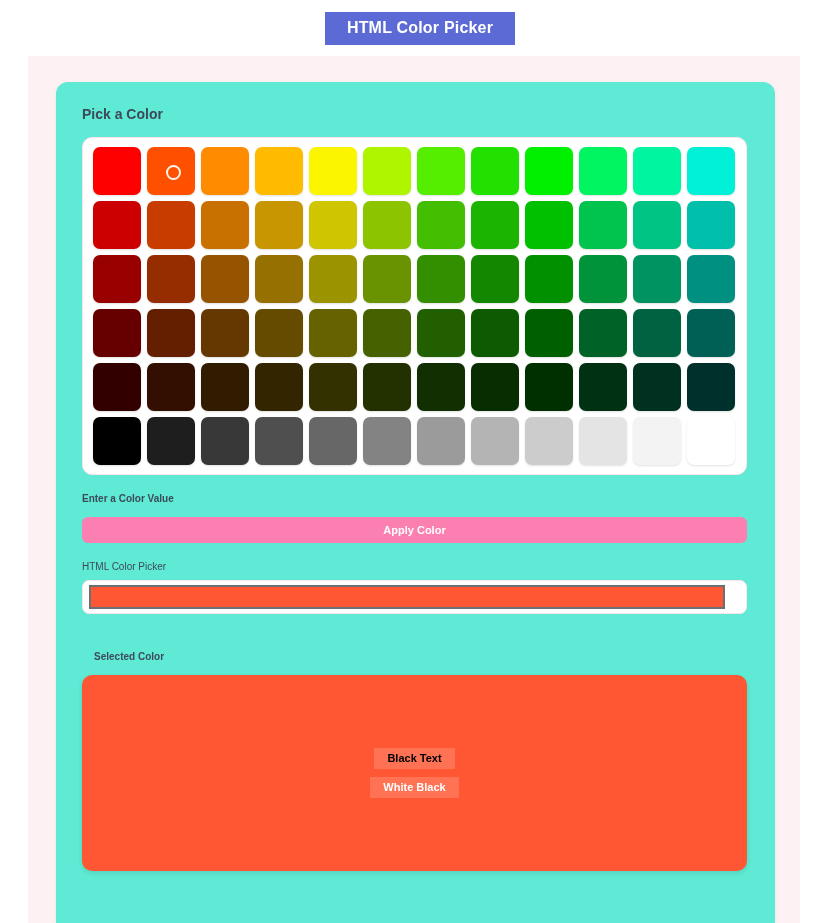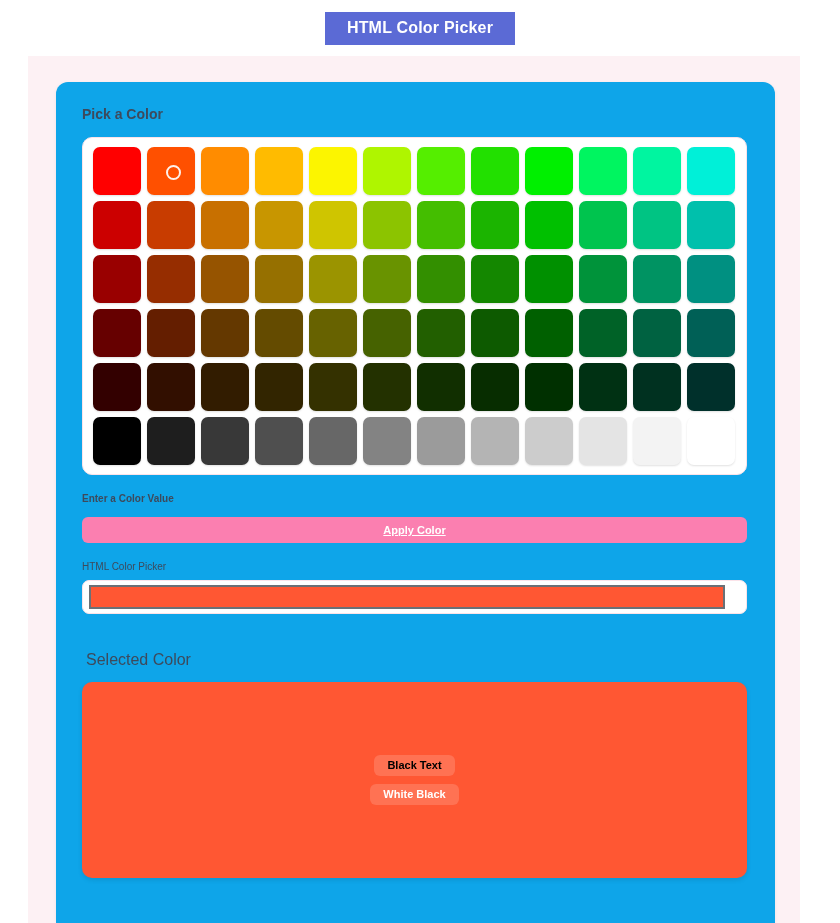--- a/index.html
+++ b/index.html
@@ -33,21 +33,21 @@
     position: absolute;
     left: 28px; top: 56px;
     width: 772px; height: 867px;
     background: #fdf1f4;
   }
   
   .card {
     position: absolute;
     left: 56px; top: 82px;
     width: 719px; height: 841px;
-    background: #0ea5e9;
+    background: #5eead4;
     border-radius: 12px 12px 0 0;
     box-shadow: 0 1px 4px rgba(0,0,0,0.06);
     padding: 24px 26px 0 26px;
   }
 
   .section-title {
     font-size: 14px;
     font-weight: bold;
     color: #3d4a5c;
     margin: 0 0 14px 0;
@@ -132,40 +132,40 @@
     display: flex; align-items: center;
     cursor: pointer;
   }
   .color-input-swatch {
     width: 636px; height: 24px;
     border: 2px solid #6b7076;
   }
 
   
   .preview-title {
-    font-size: 16px;
-    font-weight: normal;
-    color: #3d4a5c;
-    margin: 37px 0 13px 4px;
+    font-size: 10px;
+    font-weight: bold;
+    color: #3d4a5c;
+    margin: 37px 0 13px 12px;
   }
   .preview-box {
     width: 665px; height: 196px;
     border-radius: 10px;
     box-shadow: 0 2px 5px rgba(0,0,0,0.10);
     display: flex;
     flex-direction: column;
     align-items: center;
     justify-content: center;
     gap: 8px;
   }
   .chip {
     font-size: 11px;
     font-weight: bold;
     padding: 5px 13px;
-    border-radius: 6px;
+    border-radius: 0;
     line-height: 1;
   }
   .chip-black { color: #000000; }
   .chip-white { color: #ffffff; }
 </style>
 </head>
 <body>
 
 <div id="app">
 
@@ -261,21 +261,21 @@
           <div class="swatch" title="#B4B4B4" style="background: rgb(180, 180, 180);"></div>
           <div class="swatch" title="#CCCCCC" style="background: rgb(204, 204, 204);"></div>
           <div class="swatch" title="#E4E4E4" style="background: rgb(228, 228, 228);"></div>
           <div class="swatch" title="#F3F3F3" style="background: rgb(243, 243, 243);"></div>
           <div class="swatch" title="#FFFFFF" style="background: rgb(255, 255, 255);"></div>
         </div>
       </div>
 
     <div class="field-label">Enter a Color Value</div>
 
-    <button class="apply-btn" style="background: rgb(251, 127, 176); text-decoration: underline;">Apply Color</button>
+    <button class="apply-btn" style="background: rgb(251, 127, 176);">Apply Color</button>
 
     <div class="field-label plain">HTML Color Picker</div>
     <div class="color-input-shell">
       <div class="color-input-swatch" id="native-swatch" style="background: rgb(255, 87, 51);"></div>
     </div>
 
     <h2 class="preview-title">Selected Color</h2>
     <div class="preview-box" id="preview-box" style="background: rgb(255, 87, 51);">
       <div class="chip chip-black" id="chip-black" style="background: rgba(255, 255, 255, 0.16);">Black Text</div>
       <div class="chip chip-white" id="chip-white" style="background: rgba(255, 255, 255, 0.16);">White Black</div>

